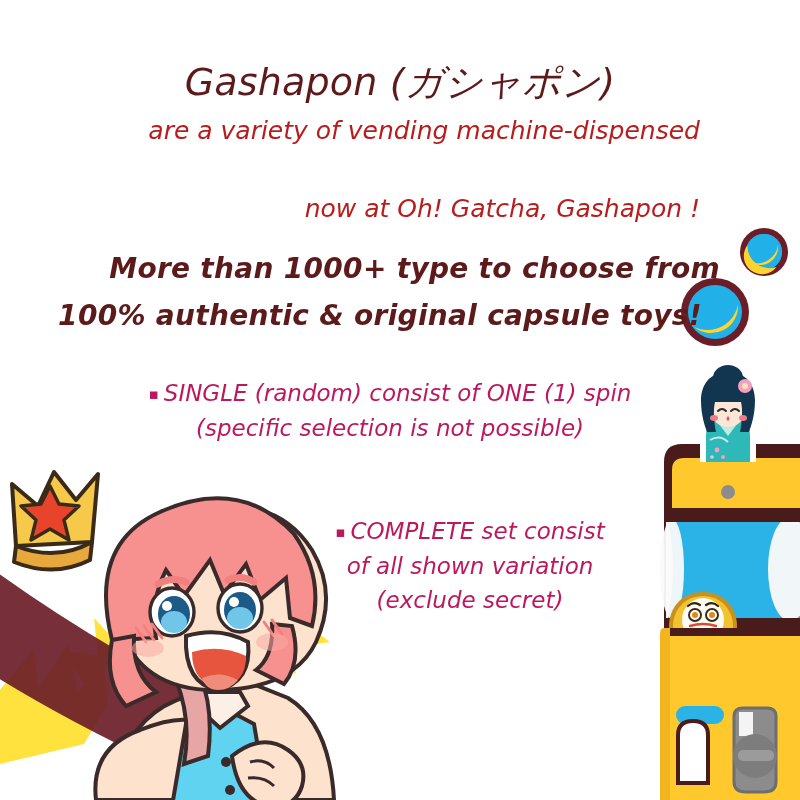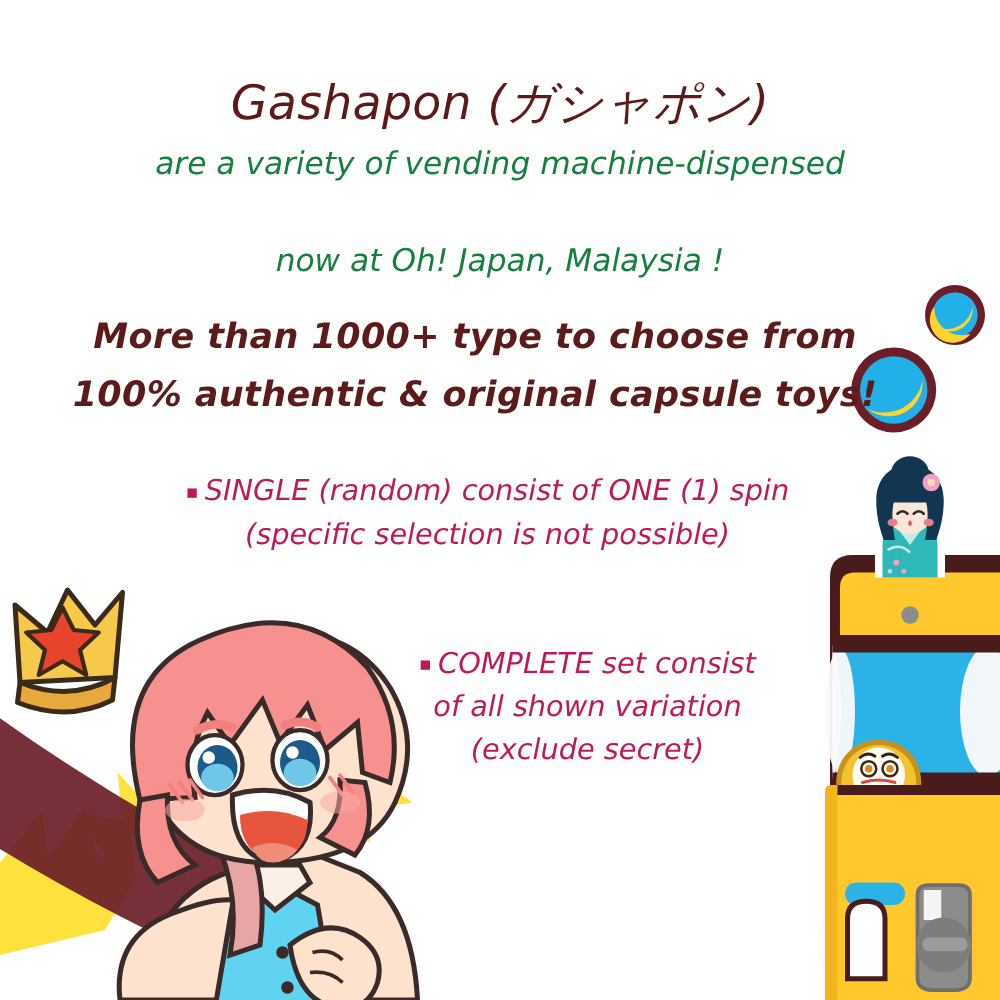--- a/index.html
+++ b/index.html
@@ -28,33 +28,33 @@
 
   
   .content{position:absolute;left:0;top:0;width:800px;height:720px;}
   .ttl{
     position:absolute;left:0;right:0;top:57px;text-align:center;
     font-family:"DejaVu Sans", sans-serif;
     font-size:38px;font-style:italic;font-weight:400;
     color:#5C1A1A;letter-spacing:.2px;white-space:nowrap;
   }
   .lead{
-    position:absolute;left:100px;width:600px;text-align:center;
-    font-size:25px;font-style:italic;color:#15803d;line-height:1.46;
+    position:absolute;left:100px;width:600px;text-align:right;
+    font-size:25px;font-style:italic;color:#b91c1c;line-height:1.46;
   }
   .lead.l1{top:113px;}
   .lead.l2{top:152px;}
   .lead.l3{top:191px;}
 
   .bold{
     position:absolute;left:40px;width:680px;text-align:center;
     font-size:28px;font-style:italic;font-weight:bold;color:#5C1A1A;
     letter-spacing:.3px;
   }
-  .bold.b1{top:252px;}
+  .bold.b1{top:252px;text-align:right;}
   .bold.b2{top:299px;}
 
   .blk{
     position:absolute;text-align:center;
     font-size:23px;font-style:italic;color:#be185d;line-height:1.5;
   }
   .blk.single{left:110px;width:560px;top:376px;}
   .blk.complete{left:275px;width:390px;top:514px;}
   .blk .ln{display:block;white-space:nowrap;}
   .bul{font-style:normal;font-size:15px;vertical-align:2px;margin-right:5px;}
@@ -244,21 +244,21 @@
 
       </g>
     </svg>
   </div>
 
   <div class="content">
 
     <div class="ttl">Gashapon (ガシャポン)</div>
 
     <div class="lead l1">are a variety of vending machine-dispensed</div>
-    <div class="lead l3">now at Oh! Japan, Malaysia !</div>
+    <div class="lead l3">now at Oh! Gatcha, Gashapon !</div>
 
     <div class="bold b1">More than 1000+ type to choose from</div>
     <div class="bold b2">100% authentic &amp; original capsule toys!</div>
 
     <div class="blk single">
       <span class="ln"><span class="bul">▪</span><span>SINGLE (random) consist of ONE (1) spin</span></span>
       <span class="ln">(specific selection is not possible)</span>
     </div>
 
     <div class="blk complete">

